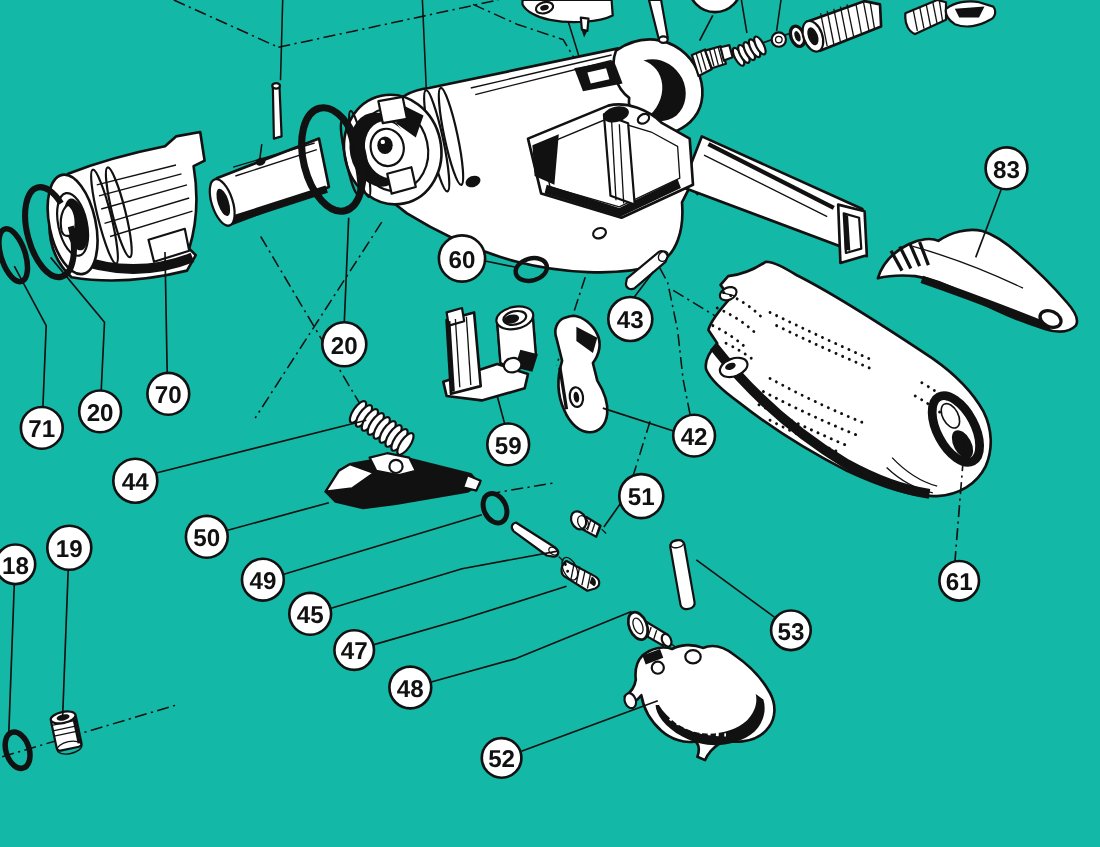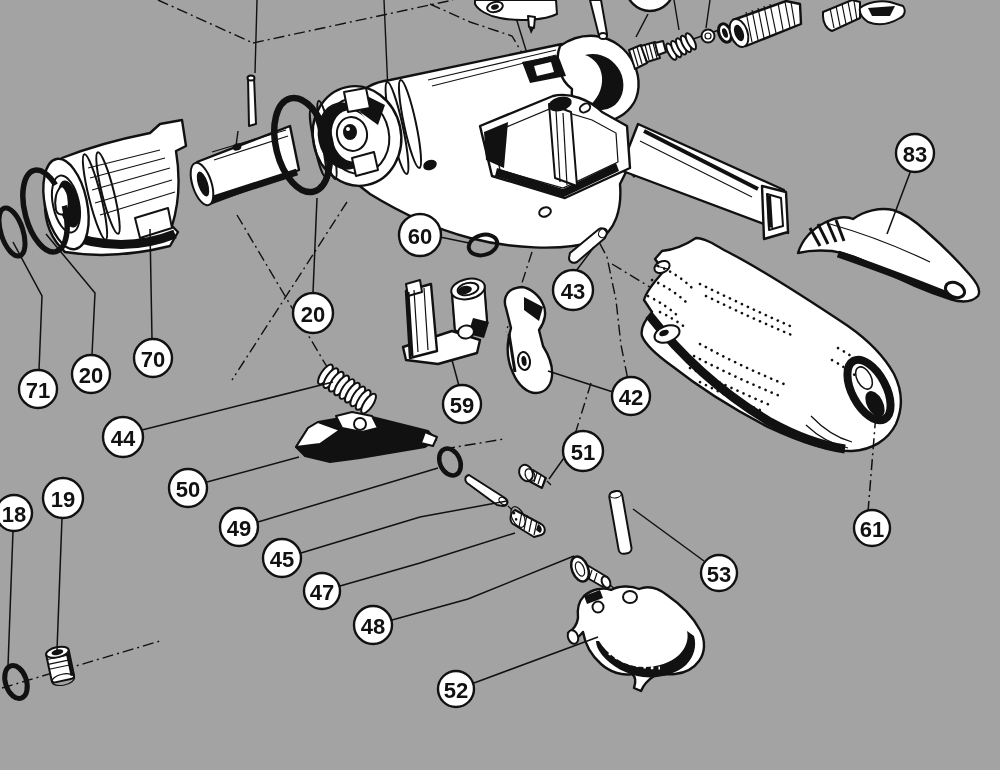--- a/index.html
+++ b/index.html
@@ -1,16 +1,16 @@
 <!DOCTYPE html>
 <html><head>
 <meta charset="utf-8">
 <style>
   html,body{margin:0;padding:0;background:#fff;}
-  .stage{width:1000px;height:770px;position:relative;background:#a3a3a3;overflow:hidden;
+  .stage{width:1000px;height:770px;position:relative;background:#14b8a6;overflow:hidden;
          font-family:"Liberation Sans",sans-serif;}
   svg{display:block;}
   .ln{fill:none;stroke:#111;stroke-width:1.4;}
   .dashdot{stroke-dasharray:11 4 2 4;}
   .outl{fill:#fff;stroke:#111;stroke-width:2.4;stroke-linejoin:round;}
   .outl2{fill:#fff;stroke:#111;stroke-width:2;stroke-linejoin:round;}
   .thin{fill:none;stroke:#111;stroke-width:1.2;}
   .blk{fill:#111;stroke:none;}
   .ring{fill:none;stroke:#111;}
   .callout-circle{fill:#fff;stroke:#111;stroke-width:2.4;}

